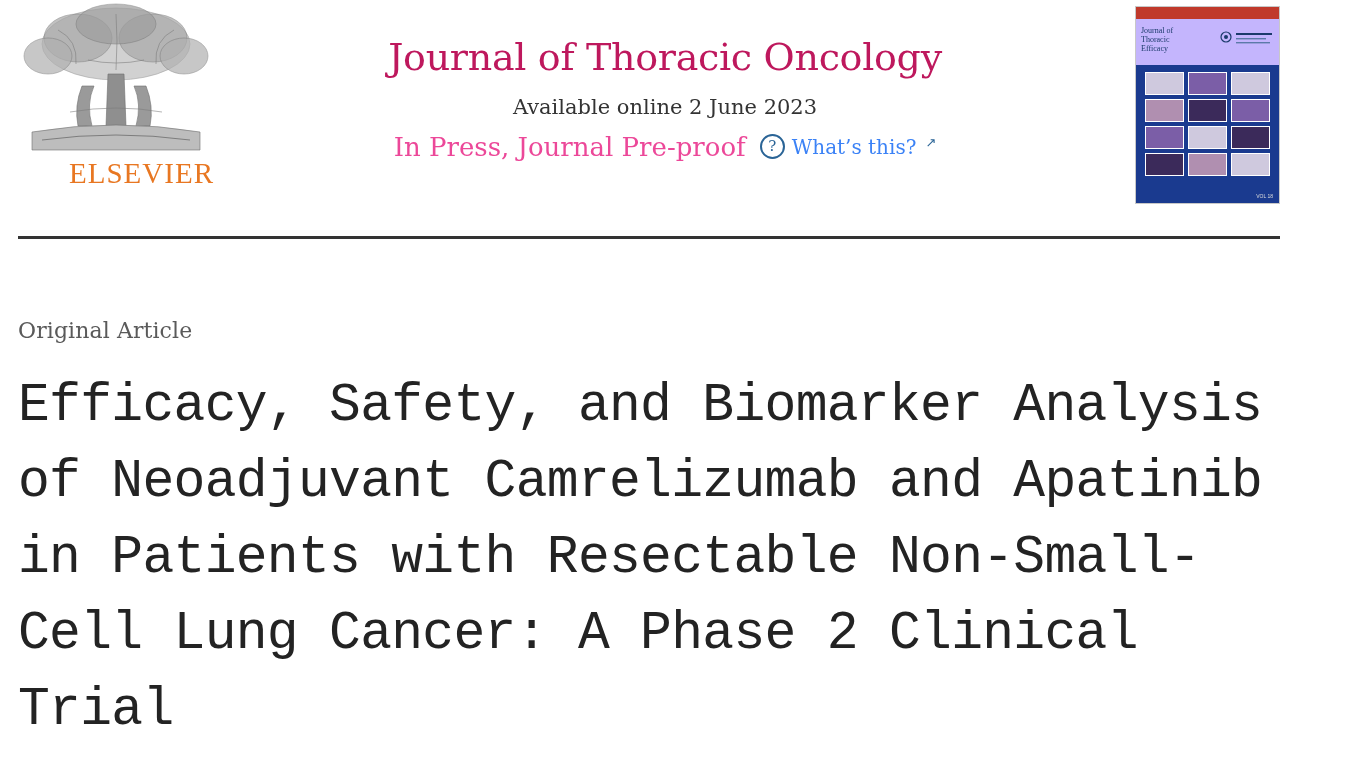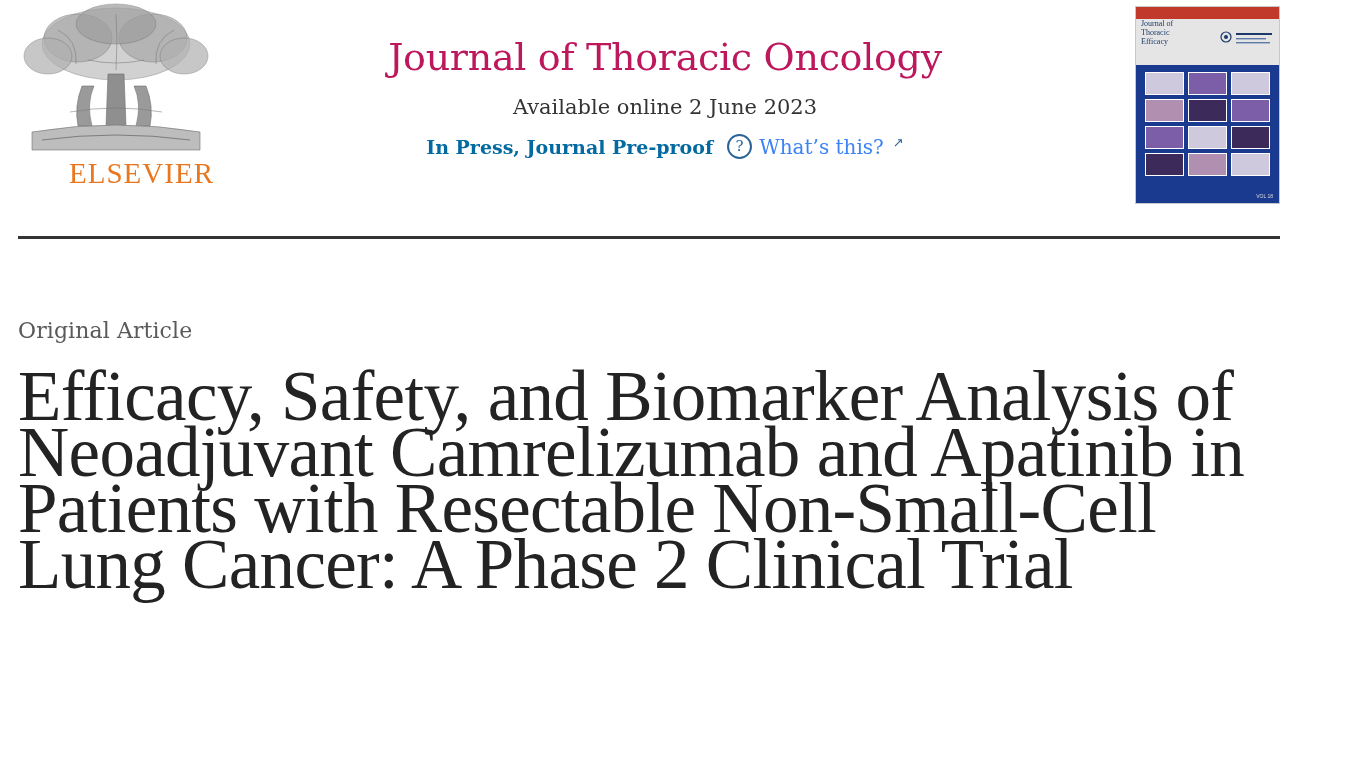--- a/index.html
+++ b/index.html
@@ -84,24 +84,23 @@
   .journal-status-row {
     margin-top: 14px;
     display: flex;
     align-items: center;
     justify-content: center;
     gap: 14px;
   }
 
   .journal-status {
     font-family: "DejaVu Serif", serif;
-    font-size: 19px;
-    color: #0369a1;
+    font-size: 26px;
+    color: #ec4899;
     line-height: 24px;
-    font-weight: bold;
   }
 
   .whats-this {
     display: flex;
     align-items: center;
     gap: 7px;
   }
 
   .q-icon {
     width: 25px;
@@ -141,23 +140,23 @@
     background: #ffffff;
     border: 1px solid #c8c8c8;
     overflow: hidden;
   }
   .cover-top {
     height: 12px;
     background: #c0392b;
   }
   .cover-head {
     height: 46px;
-    background: #e5e5e5;
-    position: relative;
-    padding: 0 5px;
+    background: #c4b5fd;
+    position: relative;
+    padding: 7px 5px;
   }
   .cover-jname {
     font-family: "Liberation Serif", serif;
     font-size: 8px;
     line-height: 9px;
     color: #1b3a6b;
     width: 62px;
   }
   .cover-logo-dots {
     position: absolute;
@@ -219,25 +218,25 @@
 
   .article-type {
     font-family: "DejaVu Serif", serif;
     font-size: 22px;
     color: #5a5a5a;
     line-height: 26px;
     letter-spacing: 0.1px;
   }
 
   .article-title {
-    font-family: Liberation Serif, serif;
-    font-size: 71px;
+    font-family: Liberation Mono, monospace;
+    font-size: 53px;
     font-weight: 400;
     color: #232323;
-    line-height: 56px;
+    line-height: 76px;
     letter-spacing: -0.7px;
     margin-top: 24px;
     width: 1250px;
   }
 </style>
 </head>
 <body>
 
 <div id="page">
 

